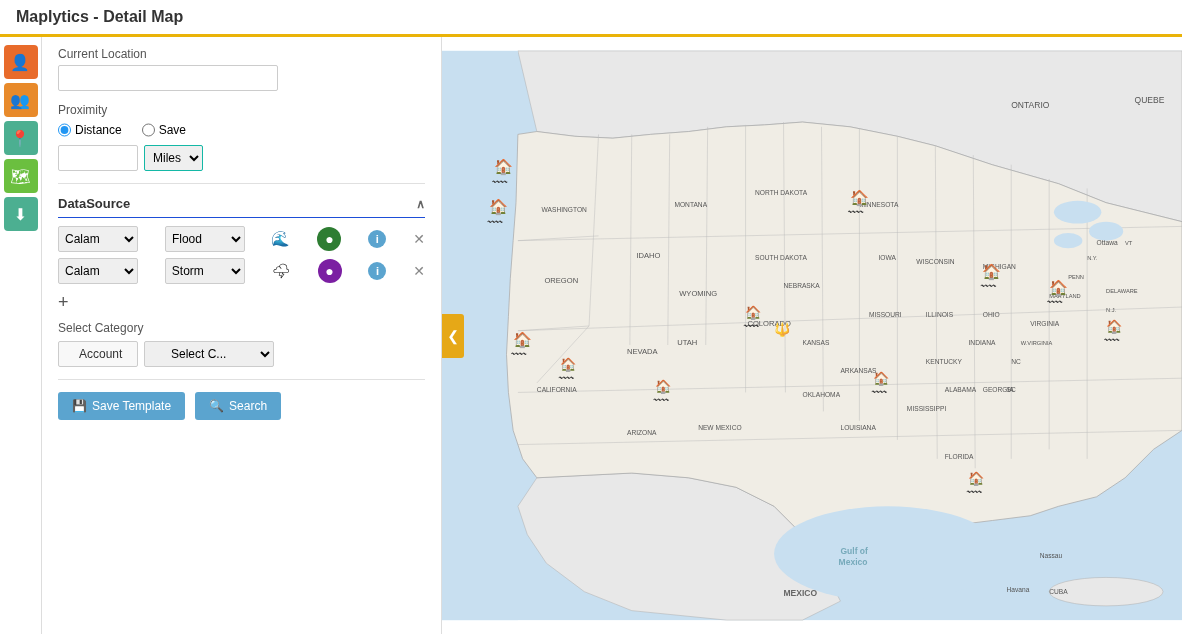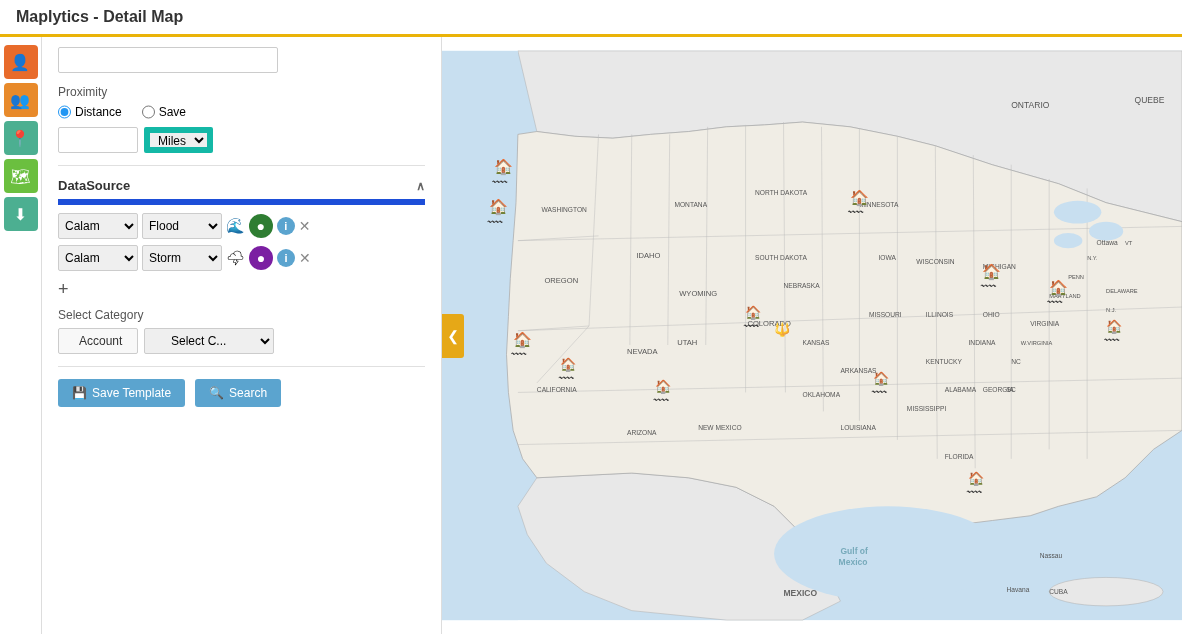--- a/index.html
+++ b/index.html
@@ -61,21 +61,21 @@
     }
 
     .section-header {
       display: flex;
       justify-content: space-between;
       align-items: center;
       padding: 6px 0;
       font-weight: 600;
       font-size: 13px;
       color: #333;
-      border-bottom: 6px solid #1d4ed8;
+      border-bottom: 1px solid #1d4ed8;
       margin-bottom: 8px;
     }
 
     .chevron { font-size: 12px; color: #666; cursor: pointer; }
 
     .location-label {
       font-size: 12px;
       color: #555;
       margin-bottom: 4px;
     }
@@ -120,38 +120,39 @@
       width: 80px;
       height: 26px;
       border: 1px solid #ccc;
       border-radius: 2px;
       padding: 2px 6px;
       font-size: 12px;
     }
 
     .unit-select {
       height: 26px;
-      border: 6px solid #14b8a6;
+      border: 1px solid #14b8a6;
       border-radius: 2px;
       font-size: 12px;
       padding: 0 4px;
     }
 
     
     .datasource-label {
       font-size: 12px;
       color: #555;
       margin-bottom: 6px;
     }
 
     .datasource-row {
       display: flex;
       align-items: center;
       gap: 4px;
       margin-bottom: 6px;
+      justify-content: space-between;
     }
 
     .ds-select {
       height: 26px;
       border: 1px solid #ccc;
       border-radius: 2px;
       font-size: 12px;
       padding: 0 2px;
       width: 80px;
     }
@@ -309,20 +310,21 @@
     <div class="icon-btn" style="background:#e86b2b;">👤</div>
     <div class="icon-btn" style="background:#e88a2b;">👥</div>
     <div class="icon-btn" style="background:#4caf91;">📍</div>
     <div class="icon-btn" style="background:#6bbf3f;">🗺</div>
     <div class="icon-btn" style="background:#4caf91;">⬇</div>
   </div>
 
   <div class="panel">
 
     <div class="panel-section">
+      <div class="location-label">Current Location</div>
       <input class="location-input" type="text" style="">
     </div>
 
     <div class="panel-section">
       <div class="proximity-label">Proximity</div>
       <div class="radio-row">
         <label class="radio-option">
           <input type="radio" name="proximity" checked="" style="">
           <span>Distance</span>
         </label>

